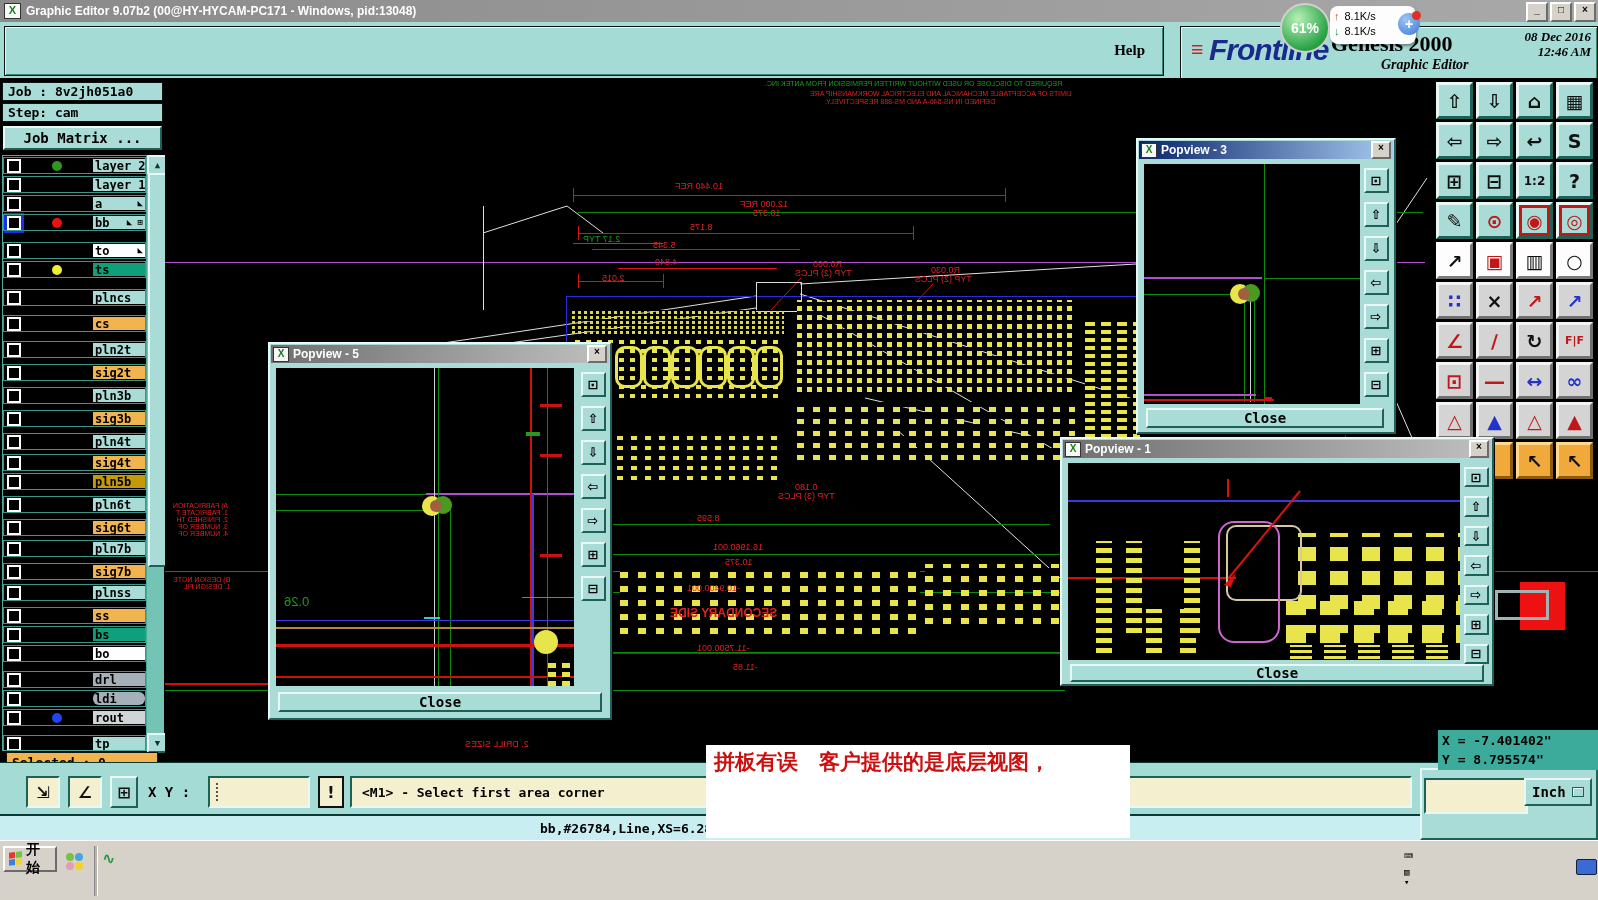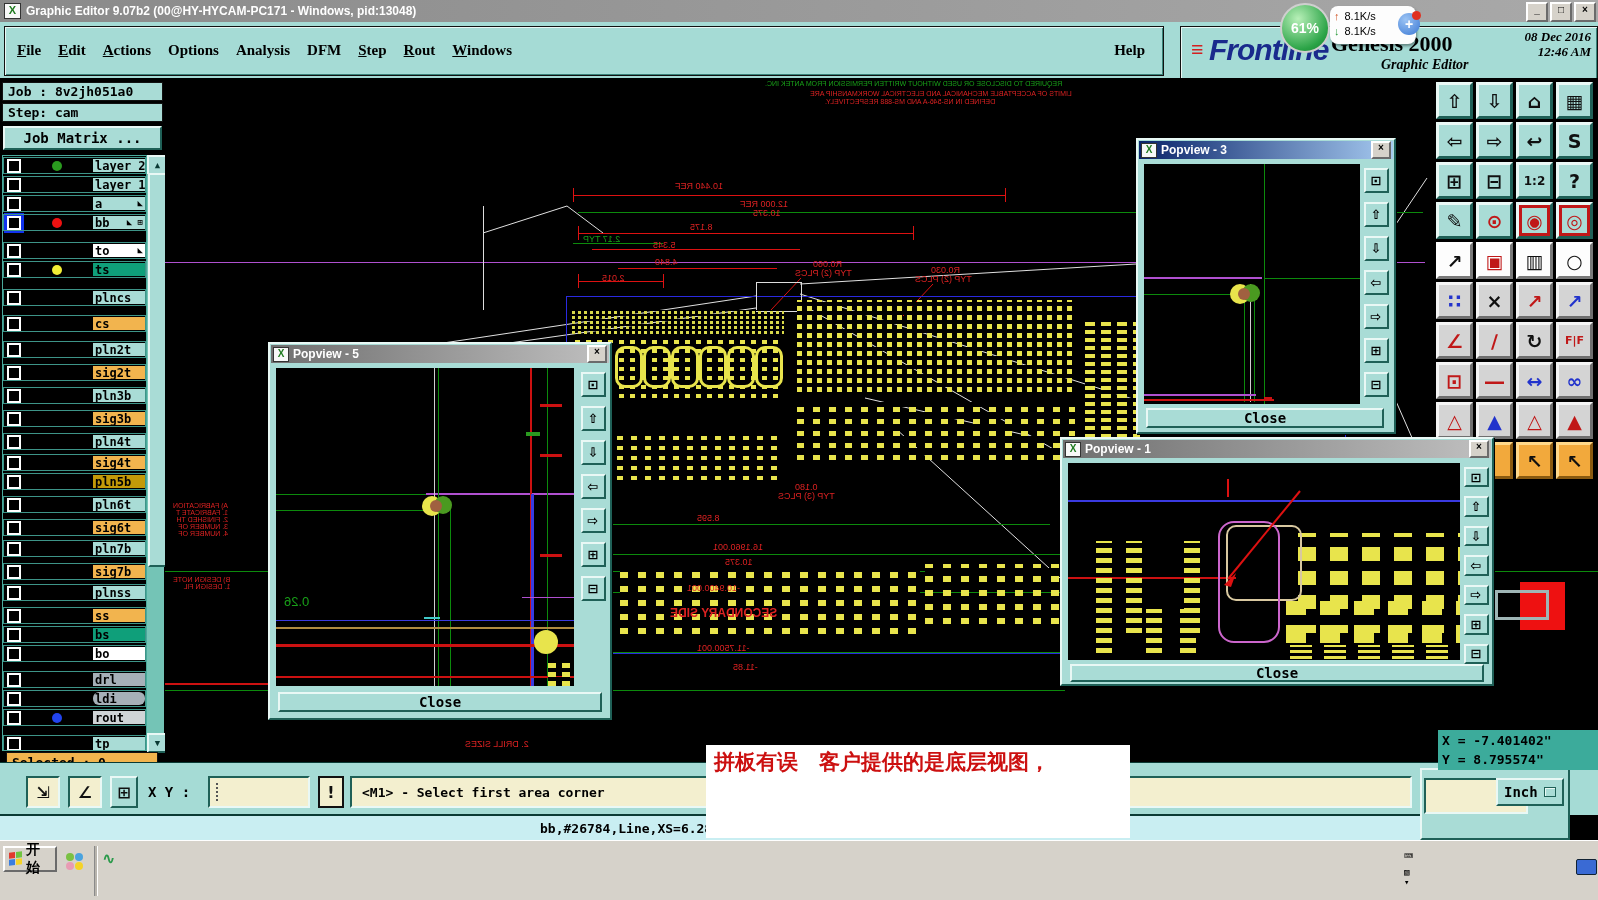--- a/index.html
+++ b/index.html
@@ -97,21 +97,21 @@
   #bottomband{left:0;top:762px;width:1598px;height:52px;background:#a5dbd5;border-top:1px solid #0a3a34;}
   .cbtn{position:absolute;display:flex;align-items:center;justify-content:center;
     font:bold 16px "DejaVu Sans",sans-serif;color:#101010;}
   #prompt{position:absolute;left:350px;top:776px;width:1062px;height:32px;box-sizing:border-box;
     font:bold 13px "DejaVu Sans Mono",monospace;display:flex;align-items:center;padding-left:10px;color:#000;}
   #xyinput{position:absolute;left:208px;top:776px;width:102px;height:32px;box-sizing:border-box;}
   .caret{position:absolute;left:6px;top:5px;width:1px;height:18px;border-left:2px dotted #555;}
   #statusbar{left:0;top:814px;width:1420px;height:26px;background:#c9eef2;border-top:2px solid #0a3a34;
     border-bottom:1px solid #0a3a34;overflow:hidden;}
   #statusbar span{position:absolute;left:540px;top:5px;font:bold 13px "DejaVu Sans Mono",monospace;color:#000;white-space:nowrap;}
-  #rbpanel{left:1420px;top:768px;width:150px;height:72px;background:#a9dcd6;border:2px solid;
+  #rbpanel{left:1420px;top:768px;width:178px;height:72px;background:#a9dcd6;border:2px solid;
     border-color:#e9f8f5 #1f6057 #1f6057 #e9f8f5;box-sizing:border-box;z-index:21;}
   #xyreadout{left:1438px;top:730px;width:160px;height:40px;background:#3cab9b;z-index:22;
     font:bold 13px "DejaVu Sans Mono",monospace;color:#000;line-height:19px;padding:1px 0 0 4px;box-sizing:border-box;}
   #inchbtn{position:absolute;right:4px;top:8px;width:68px;height:28px;
     font:bold 14px "DejaVu Sans Mono",monospace;display:flex;align-items:center;justify-content:center;gap:6px;}
   #inchbtn i{width:12px;height:8px;background:#a9dcd6;border:1px solid #1f6057;box-shadow:inset 1px 1px 0 #e9f8f5;}
   
   #annotation{left:706px;top:745px;width:424px;height:93px;background:#fff;z-index:40;
     color:#cc1010;font:bold 21px/27px "Liberation Sans",sans-serif;padding:3px 0 0 8px;box-sizing:border-box;}
   
@@ -133,31 +133,20 @@
   <span>Graphic Editor 9.07b2 (00@HY-HYCAM-PC171 - Windows, pid:13048)</span>
   <span class="wbtns">
     <span class="wbtn">_</span>
     <span class="wbtn">□</span>
     <span class="wbtn">×</span>
   </span>
 </div>
 
 <div id="topband" class="abs"></div>
 <div id="menupanel" class="abs">
-  <div class="menurow">
-    <span class="menu-item ul">File</span>
-      <span class="menu-item ul">Edit</span>
-      <span class="menu-item ul">Actions</span>
-      <span class="menu-item">Options</span>
-      <span class="menu-item">Analysis</span>
-      <span class="menu-item">DFM</span>
-      <span class="menu-item ul">Step</span>
-      <span class="menu-item ul">Rout</span>
-      <span class="menu-item ul">Windows</span>
-  </div>
   <span id="helpitem">Help</span>
 </div>
 <div id="brandpanel" class="abs">
   <span class="abs flbars" style="left:10px;top:10px">≡</span>
   <span class="abs fltext" style="left:28px;top:6px">Frontline</span>
   <span class="abs genesis" style="left:150px;top:4px">Genesis 2000</span>
   <div class="abs gdate" style="right:6px;top:2px">
     <div>08 Dec 2016</div>
     <div>12:46 AM</div>
   </div>

